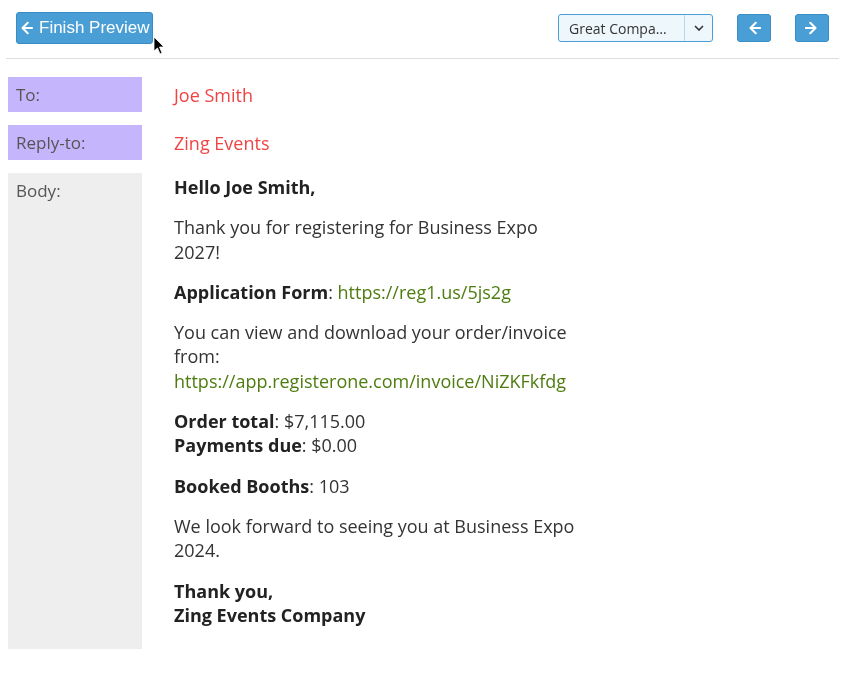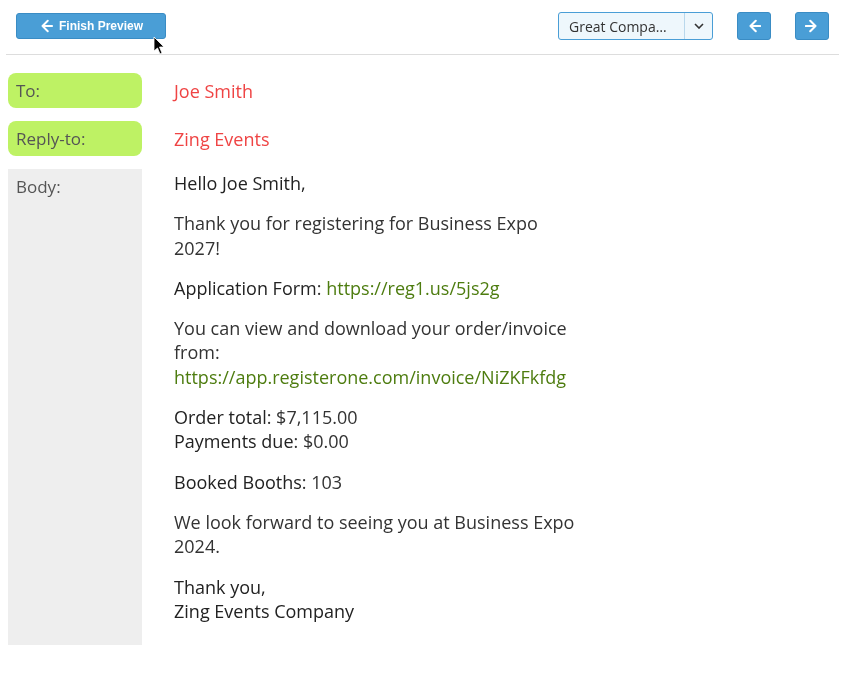--- a/index.html
+++ b/index.html
@@ -18,27 +18,26 @@
       border-bottom: 1px solid #ddd;
       margin: 0 6px;
     }
     .toolbar-left { display: flex; align-items: center; }
     .toolbar-right { display: flex; align-items: center; gap: 24px; }
     .btn-primary {
       background: #4a9ed6;
       color: #fff;
       border: 1px solid #3a8cc4;
       border-radius: 3px;
-      padding: 5px 22px;
-      font-size: 12px;
+      padding: 5px 2px;
+      font-size: 17px;
       display: inline-flex;
       align-items: center;
       gap: 6px;
       cursor: pointer;
-      font-weight: bold;
     }
     .dropdown {
       display: inline-flex;
       align-items: center;
       border: 1px solid #4a9ed6;
       border-radius: 3px;
       background: #eef7fc;
       height: 28px;
       overflow: hidden;
     }
@@ -72,39 +71,38 @@
       justify-content: center;
       cursor: pointer;
     }
     .arrow-svg { width: 14px; height: 14px; }
 
     .container { padding: 6px 8px 40px 8px; }
     .field-row { display: flex; align-items: flex-start; margin-top: 12px; }
     .field-label {
       width: 134px;
       min-width: 134px;
-      background: #bef264;
+      background: #c4b5fd;
       padding: 6px 8px;
       font-size: 17px;
       color: #555;
-      border-radius: 8px;
     }
     .field-value { padding: 6px 0 6px 32px; font-size: 18px; color: #ef4444; }
     .body-row { display: flex; align-items: stretch; margin-top: 12px; }
     .body-label {
       width: 134px;
       min-width: 134px;
       background: #eee;
       padding: 6px 8px;
       font-size: 17px;
       color: #555;
     }
     .body-content { padding: 2px 0 6px 32px; max-width: 440px; }
     .body-content p { margin: 0 0 16px 0; font-size: 18px; line-height: 1.35; color: #333; }
-    .body-content strong { font-weight: 400; color: #222; }
+    .body-content strong { font-weight: 700; color: #222; }
     .body-content a { color: #4d7c0f; text-decoration: none; }
     .cursor {
       position: absolute;
       top: 36px;
       left: 153px;
       pointer-events: none;
     }
   </style>
 </head>
 <body>

